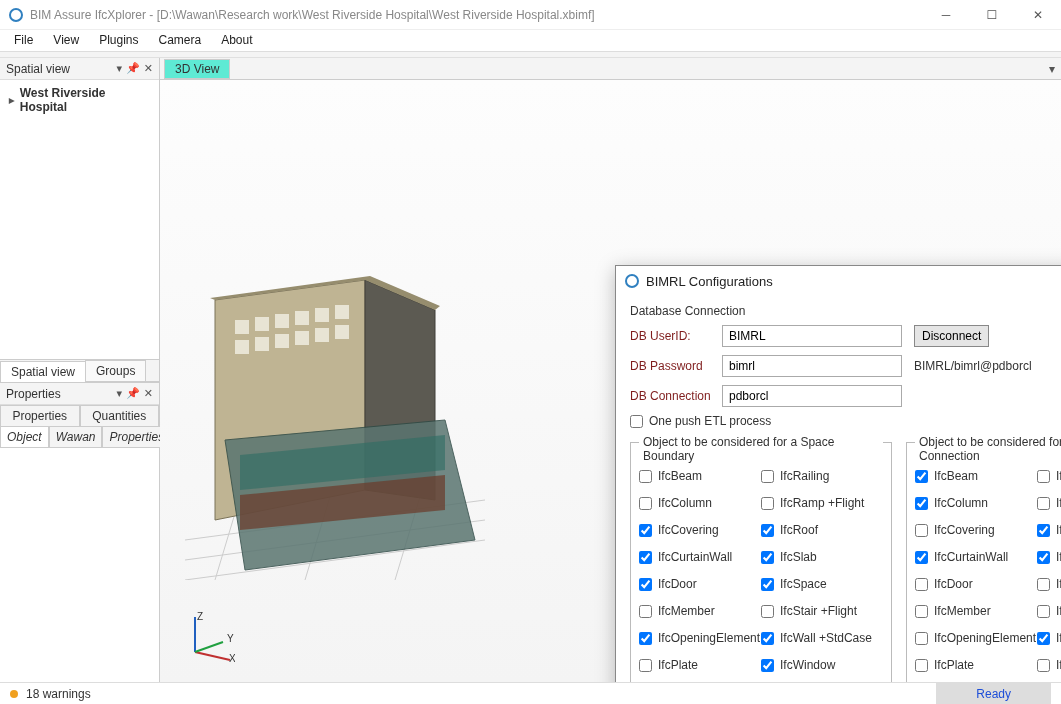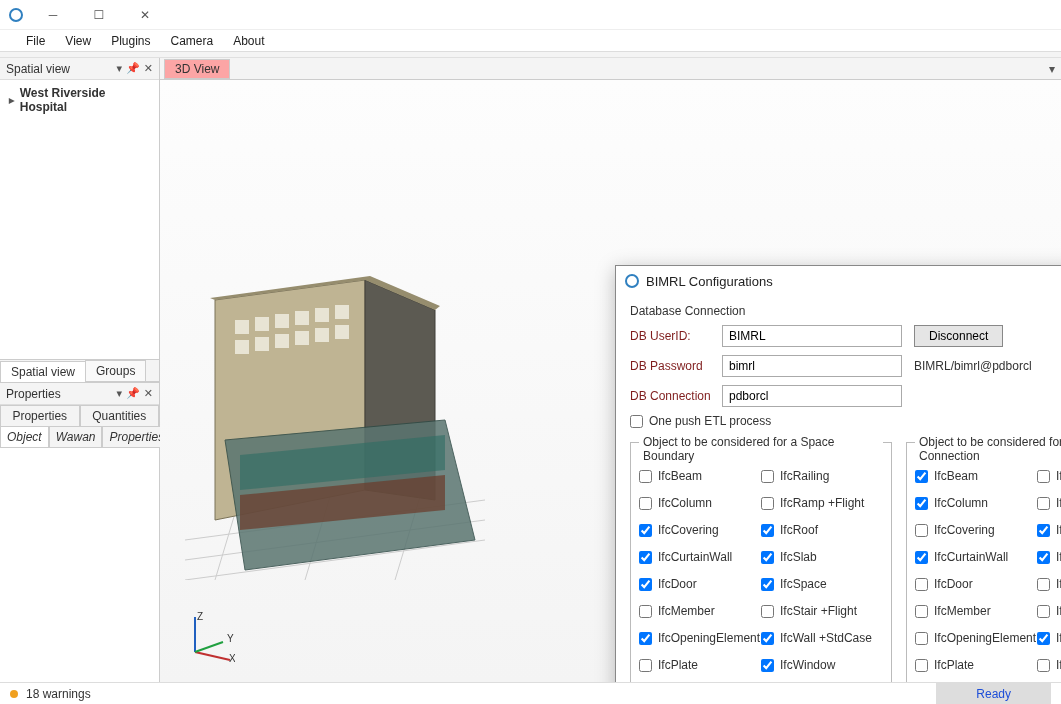--- a/index.html
+++ b/index.html
@@ -4,21 +4,21 @@
 <style>
 * { box-sizing: border-box; margin: 0; padding: 0; font-family: "Segoe UI", Tahoma, sans-serif; }
 body { background: #fff; width: 1061px; height: 704px; overflow: hidden; position: relative; font-size: 12px; color: #333; }
 
 .titlebar { height: 30px; background: #fff; display: flex; align-items: center; padding-left: 8px; border-bottom: 1px solid #eee; }
 .titlebar .icon { width: 16px; height: 16px; margin-right: 6px; display: inline-flex; align-items: center; }
 .titlebar .title-text { color: #888; font-size: 12px; flex: 1; }
 .winctrl { display: flex; }
 .winctrl div { width: 46px; height: 30px; display: flex; align-items: center; justify-content: center; color: #555; }
 
-.menubar { height: 22px; background: #fff; display: flex; align-items: center; padding-left: 16px; border-bottom: 1px solid #ddd; }
+.menubar { height: 22px; background: #fff; display: flex; align-items: flex-start; padding-left: 4px; border-bottom: 1px solid #ddd; }
 .menubar span { padding: 3px 10px; font-size: 12px; color: #222; }
 
 .toolbar-strip { height: 6px; background: #f4f4f4; border-bottom: 1px solid #e0e0e0;}
 
 .main { display: flex; height: calc(100% - 30px - 22px - 6px - 22px); }
 .leftcol { width: 160px; display: flex; flex-direction: column; border-right: 1px solid #ccc; background: #fff; }
 .panel-header { height: 22px; background: #f4f4f4; border-bottom: 1px solid #ddd; display: flex; align-items: center; padding: 0 6px; font-size: 12px; }
 .panel-header .spacer { flex:1; }
 .panel-body { flex:1; background:#fff; border-bottom:1px solid #ccc; padding:4px; overflow:auto;}
 .tree-item { display:flex; align-items:center; padding:2px; font-size:12px;}
@@ -34,35 +34,35 @@
 .props-tabs .ptab { flex:1 0 50%; border:1px solid #ccc; padding:3px 6px; font-size:12px; background:#f4f4f4; text-align:center;}
 .props-tabs2 { display:flex;}
 .props-tabs2 .ptab { flex:1; border:1px solid #ccc; border-top:none; padding:3px 6px; font-size:12px; background:#f4f4f4; text-align:center;font-style:italic;}
 .props-tabs2 .ptab.active { background:#fff;}
 .verbose-row { display:flex; align-items:center; padding:6px; border-bottom:1px solid #eee;}
 .verbose-row input { margin-right:6px;}
 .verbose-row .arrow { margin-left:auto; color:#999; font-size:10px; border:1px solid #ccc; padding:1px 4px;}
 
 .view3d { flex:1; position:relative; background:#f8f8f8; }
 .view3d-tabs { height:22px; background:#f4f4f4; border-bottom:1px solid #ccc; display:flex; align-items:center; padding-left:4px;}
-.view3d-tabs .vtab { padding:2px 10px; border:1px solid #ccc; background:#fca5a5; font-size:12px;}
+.view3d-tabs .vtab { padding:2px 10px; border:1px solid #ccc; background:#5eead4; font-size:12px;}
 .view3d-tabs .dd { margin-left:auto; margin-right:6px; color:#555;}
 .canvas { position:absolute; top:22px; left:0; right:0; bottom:0; background:linear-gradient(#fdfdfd,#f4f4f4); overflow:hidden;}
 
 
 .dialog { position:absolute; left:455px; top:185px; width:568px; height:449px; background:#fff; border:1px solid #888; box-shadow:0 4px 18px rgba(0,0,0,0.25); display:flex; flex-direction:column;}
 .dlg-title { height:30px; display:flex; align-items:center; padding:0 8px; }
 .dlg-title .dcicon { width:16px; height:16px; margin-right:6px;}
 .dlg-title .dtext { font-size:13px; color:#222; flex:1;}
 .dlg-body { flex:1; padding:8px 14px; overflow:hidden; position:relative;}
 .section-label { font-size:12px; color:#333; margin:0 0 6px 0;}
 .form-row { display:flex; align-items:center; margin-bottom:6px; height:24px;}
 .form-row label { width:92px; font-size:12px; color:#7f1d1d;}
 .form-row input[type=text] { width:180px; height:22px; border:1px solid #aaa; padding:2px 6px; font-size:12px;}
-.btn { height:22px; border:1px solid #888; background:#e5e5e5; padding:0 14px; font-size:12px;}
+.btn { height:22px; border:1px solid #888; background:#e5e5e5; padding:0 7px; font-size:12px;}
 .chk-row { display:flex; align-items:center; margin-top:4px; margin-bottom:14px;}
 .chk-row input { margin-right:6px;}
 .groups { display:flex; gap:14px;}
 .group { flex:1; border:1px solid #bbb; padding:6px 8px 10px 8px; position:relative;}
 .group-title { position:relative; top:-14px; background:#fff; display:inline-block; padding:0 4px; font-size:12px; color:#333;}
 .grid2 { display:grid; grid-template-columns:1fr 1fr; row-gap:13px; margin-top:-8px;}
 .cb { display:flex; align-items:center; font-size:12px; white-space:nowrap;}
 .cb input { margin-right:6px; width:13px; height:13px;}
 .dlg-footer { padding:8px 12px; display:flex; justify-content:flex-end; gap:10px;}
 .conn-status { font-size:12px; color:#333; margin-left:12px;}
@@ -84,20 +84,21 @@
 </style>
 </head>
 <body>
 
 <div class="titlebar">
   <span class="icon">
     <svg width="16" height="16">
         <circle cx="8" cy="8" r="6" fill="none" stroke="#3080c0" stroke-width="2"></circle>
       </svg>
   </span>
+  <span class="title-text">BIM Assure IfcXplorer - [D:\Wawan\Research work\West Riverside Hospital\West Riverside Hospital.xbimf]</span>
   <div class="winctrl">
     <div>─</div>
     <div>☐</div>
     <div>✕</div>
   </div>
 </div>
 
 <div class="menubar">
   <span>File</span>
   <span>View</span>

